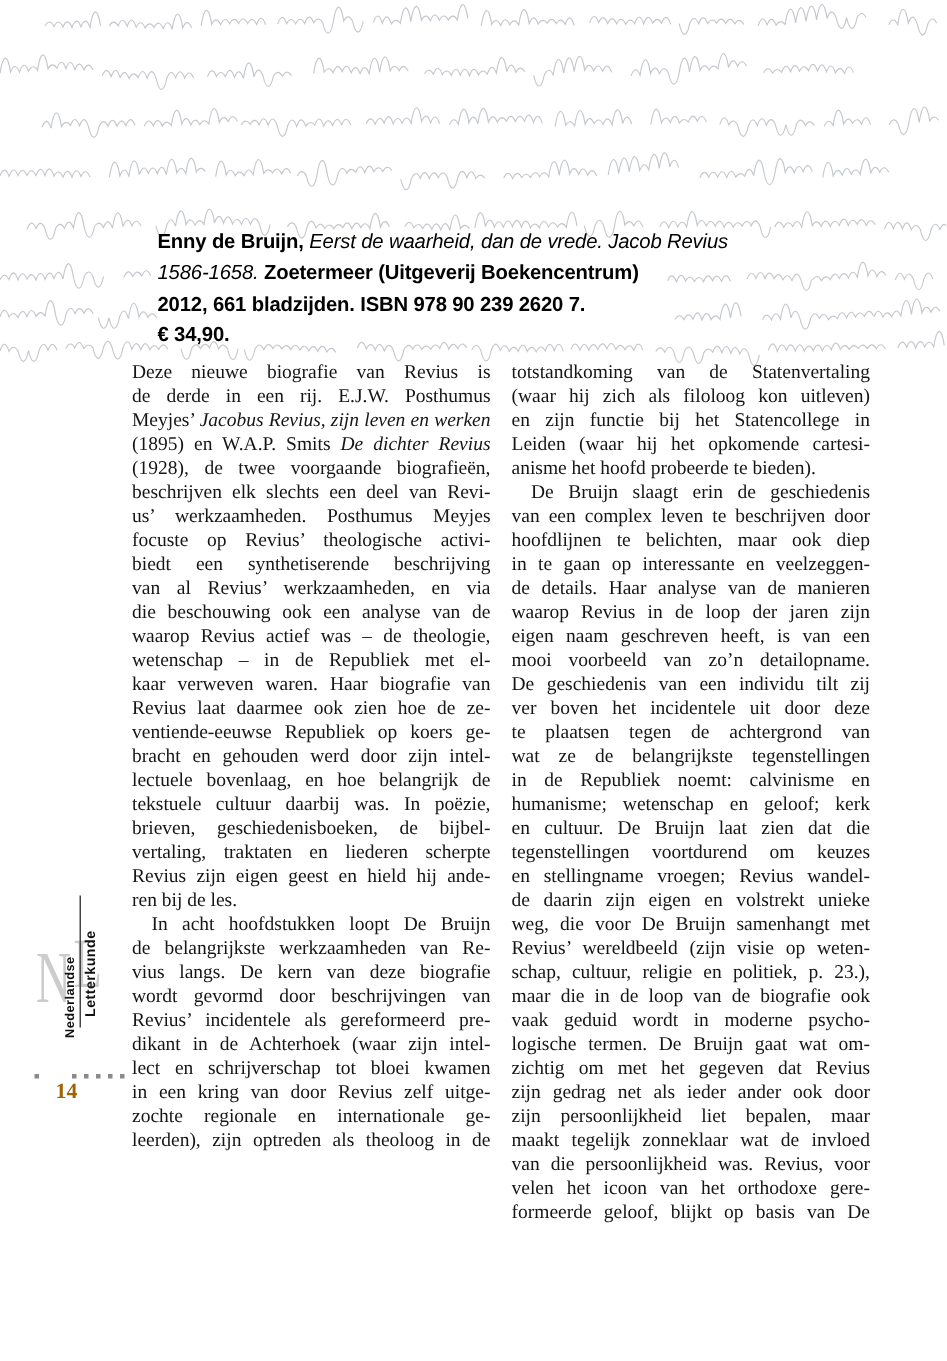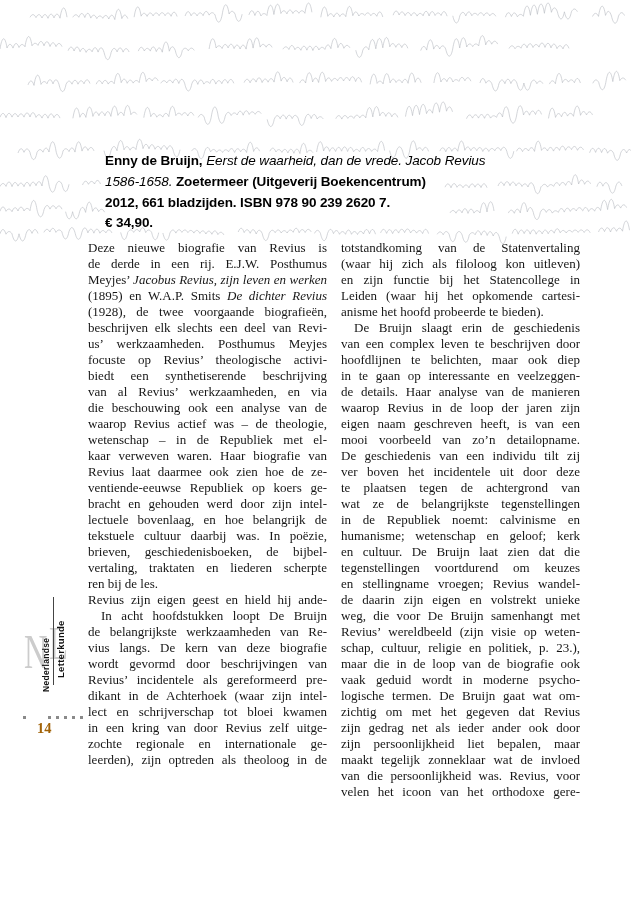--- a/index.html
+++ b/index.html
@@ -85,22 +85,22 @@
         <div class="tline">waarop Revius actief was – de theologie,</div>
         <div class="tline">wetenschap – in de Republiek met el-</div>
         <div class="tline">kaar verweven waren. Haar biografie van</div>
         <div class="tline">Revius laat daarmee ook zien hoe de ze-</div>
         <div class="tline">ventiende-eeuwse Republiek op koers ge-</div>
         <div class="tline">bracht en gehouden werd door zijn intel-</div>
         <div class="tline">lectuele bovenlaag, en hoe belangrijk de</div>
         <div class="tline">tekstuele cultuur daarbij was. In poëzie,</div>
         <div class="tline">brieven, geschiedenisboeken, de bijbel-</div>
         <div class="tline">vertaling, traktaten en liederen scherpte</div>
+        <div class="tline">Revius zijn eigen geest en hield hij ande-</div>
         <div class="tline end">ren bij de les.</div>
-        <div class="tline">Revius zijn eigen geest en hield hij ande-</div>
         <div class="tline indent">In acht hoofdstukken loopt De Bruijn</div>
         <div class="tline">de belangrijkste werkzaamheden van Re-</div>
         <div class="tline">vius langs. De kern van deze biografie</div>
         <div class="tline">wordt gevormd door beschrijvingen van</div>
         <div class="tline">Revius’ incidentele als gereformeerd pre-</div>
         <div class="tline">dikant in de Achterhoek (waar zijn intel-</div>
         <div class="tline">lect en schrijverschap tot bloei kwamen</div>
         <div class="tline">in een kring van door Revius zelf uitge-</div>
         <div class="tline">zochte regionale en internationale ge-</div>
         <div class="tline">leerden), zijn optreden als theoloog in de</div>
@@ -134,20 +134,21 @@
         <div class="tline">schap, cultuur, religie en politiek, p. 23.),</div>
         <div class="tline">maar die in de loop van de biografie ook</div>
         <div class="tline">vaak geduid wordt in moderne psycho-</div>
         <div class="tline">logische termen. De Bruijn gaat wat om-</div>
         <div class="tline">zichtig om met het gegeven dat Revius</div>
         <div class="tline">zijn gedrag net als ieder ander ook door</div>
         <div class="tline">zijn persoonlijkheid liet bepalen, maar</div>
         <div class="tline">maakt tegelijk zonneklaar wat de invloed</div>
         <div class="tline">van die persoonlijkheid was. Revius, voor</div>
         <div class="tline">velen het icoon van het orthodoxe gere-</div>
+        <div class="tline">formeerde geloof, blijkt op basis van De</div>
       </div>
   </div>
 
   <div>
     <span class="monogram mono-n">N</span>
     <span class="monogram mono-l">L</span>
     <div class="logo-divider"></div>
     <div class="vtext vt-letterkunde">Letterkunde</div>
     <div class="vtext vt-nederlandse">Nederlandse</div>
   </div>

